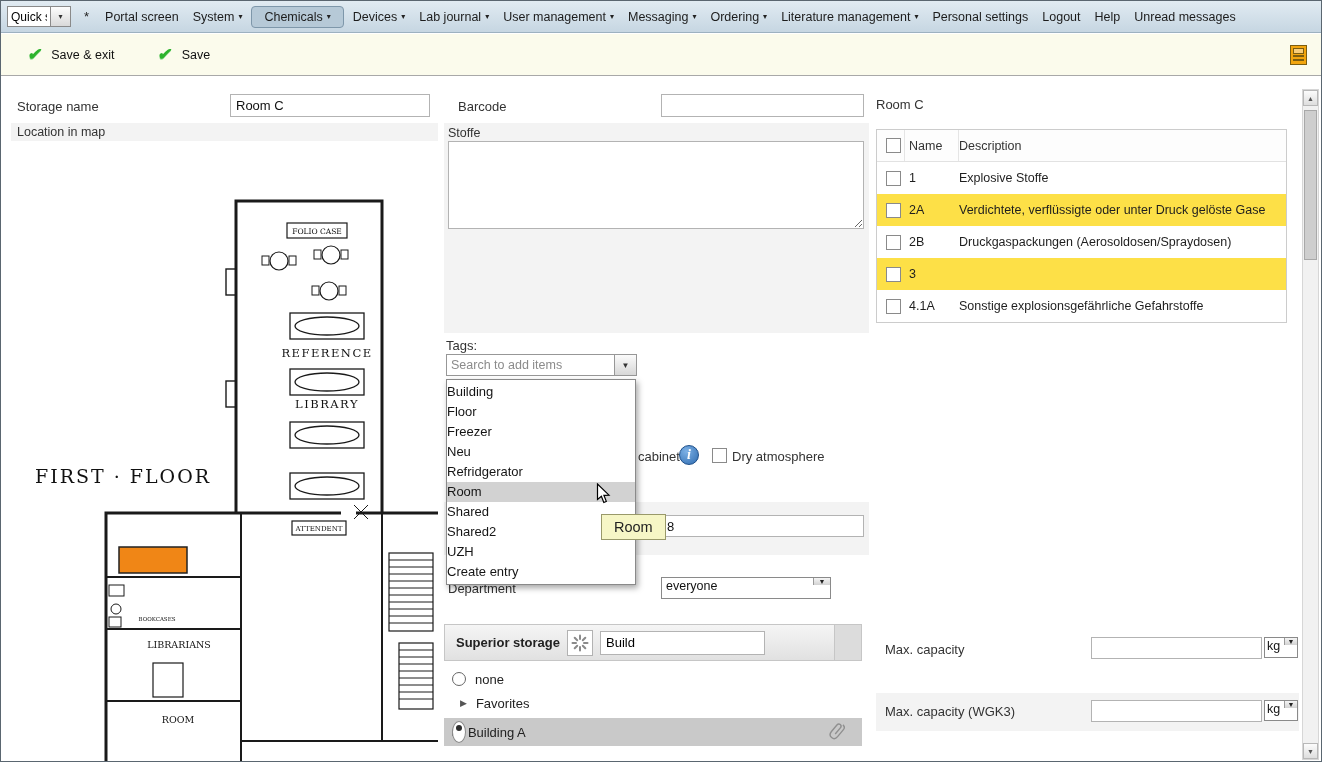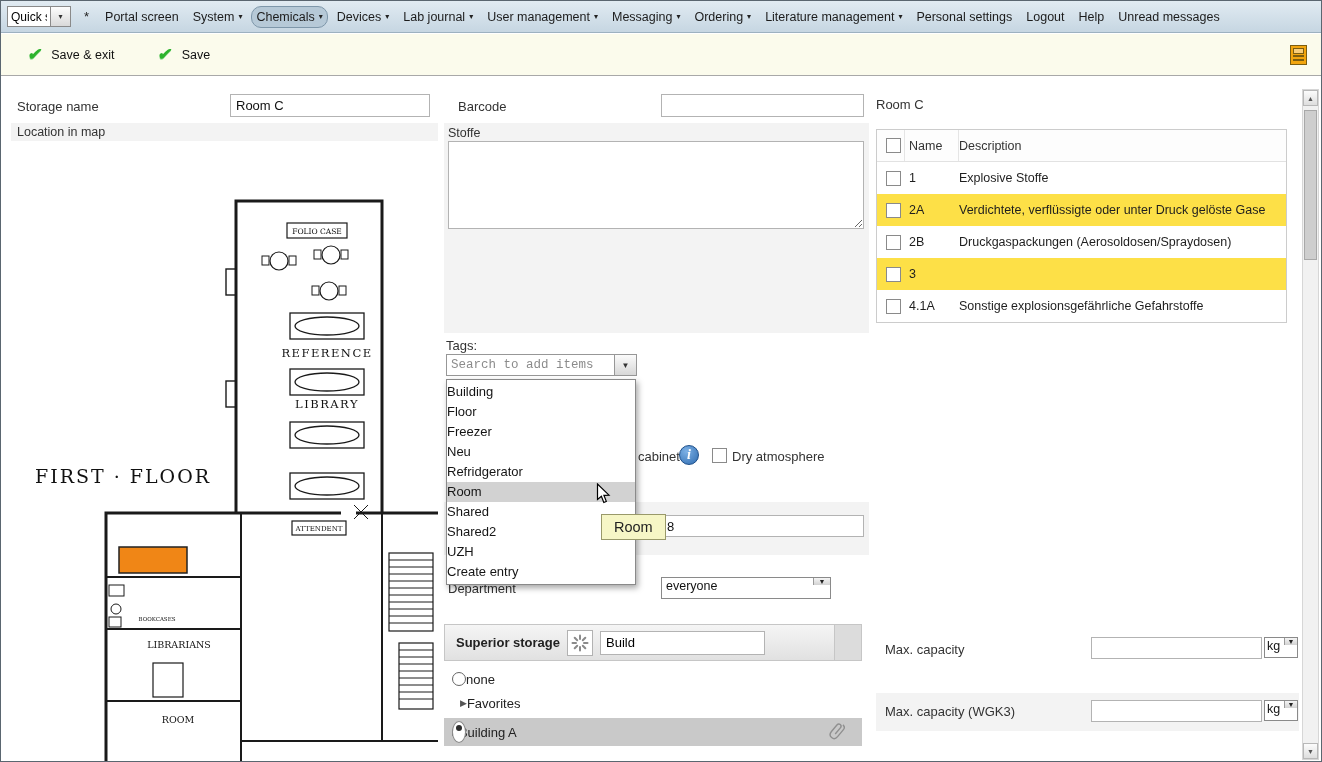--- a/index.html
+++ b/index.html
@@ -9,21 +9,21 @@
 
   
   .topnav{position:absolute;left:0;top:0;right:0;height:32px;background:linear-gradient(#e1ebf2,#c6d6e2);
     border-bottom:1px solid #9db1c0;display:flex;align-items:center;padding:0 6px;font-size:12.5px;color:#1c1c1c;white-space:nowrap}
   .qs-wrap{display:flex;align-items:center}
   .qs-input{width:44px;height:21px;border:1px solid #8a8a8a;font-size:12px;padding:0 3px;font-family:inherit}
   .qs-btn{width:20px;height:21px;border:1px solid #8a8a8a;border-left:none;background:linear-gradient(#fdfdfd,#d9d9d9);
     font-size:8px;color:#333;display:flex;align-items:center;justify-content:center;cursor:pointer}
   .star{margin:0 9px 0 13px;font-size:13px;color:#222}
   .nav-item{display:flex;align-items:center;gap:4px;padding:4px 5px;margin:0 2px;cursor:pointer;color:#1c1c1c}
-  .nav-item.active{background:#b6c9d7;border:1px solid #7e97aa;border-radius:10px;padding:3px 4px}
+  .nav-item.active{background:#b6c9d7;border:1px solid #7e97aa;border-radius:4px;padding:3px 12px}
   .nav-arrow{font-size:8px;color:#222;line-height:1}
 
   
   .toolbar{position:absolute;left:0;top:33px;right:0;height:42px;background:#fbfbec;border-bottom:1px solid #a8a8a8;
     display:flex;align-items:center;padding:0 14px 0 27px}
   .tb-btn{display:flex;align-items:center;gap:9px;font-size:12.5px;color:#111;margin-right:44px;cursor:pointer}
   .tb-check{color:#2db32d;font-size:17px;font-weight:bold;line-height:1;text-shadow:0 1px 0 #9d9;transform:skewX(-8deg)}
   .clipboard{margin-left:auto;width:17px;height:20px;background:#f2a50e;border:1px solid #7c5d10;position:relative}
   .clipboard:before{content:"";position:absolute;left:2px;right:2px;top:2px;height:4px;background:rgba(255,255,255,.45);border:1px solid #7c5d10}
   .clipboard:after{content:"";position:absolute;left:2px;right:2px;top:9px;height:2px;background:#7c5d10;box-shadow:0 4px 0 #7c5d10}
@@ -31,21 +31,21 @@
   
   .content{position:absolute;left:0;top:76px;right:0;bottom:0;background:#fff}
   .lbl{position:absolute;font-size:13px;color:#333;white-space:nowrap}
   .inp{position:absolute;border:1px solid #b3b3b3;font-size:13px;padding:0 5px;font-family:inherit;color:#111;background:#fff}
   .strip{position:absolute;background:#f3f3f3}
 
   textarea.comment{position:absolute;left:447px;top:64px;width:416px;height:88px;border:1px solid #b3b3b3;
     font-family:inherit;font-size:13px;padding:3px;resize:both;overflow:auto}
 
   .combo{position:absolute;left:445px;top:277px;display:flex;z-index:30}
-  .combo input{width:169px;height:22px;border:1px solid #979797;font-size:12.5px;padding:0 4px;font-family:Liberation Mono, monospace;color:#444}
+  .combo input{width:169px;height:22px;border:1px solid #979797;font-size:12.5px;padding:0 4px;font-family:Liberation Sans, sans-serif;color:#444}
   .combo input::placeholder{color:#8b8b8b;opacity:1}
   .combo-btn{width:22px;height:22px;border:1px solid #979797;border-left:none;background:linear-gradient(#fbfbfb,#d7d7d7);
     display:flex;align-items:center;justify-content:center;font-size:8px;color:#333;cursor:pointer}
 
   .tags-dd{position:absolute;left:445px;top:302px;width:190px;background:#fff;border:1px solid #8a8a8a;
     box-shadow:2px 3px 6px rgba(0,0,0,.35);z-index:40;padding:2px 0}
   .dd-item{height:20px;line-height:20px;font-size:13px;color:#151515;cursor:pointer}
   .dd-item.hl{background:#d2d2d2}
 
   .tooltip{position:absolute;left:600px;top:437px;background:#f6f6c6;border:1px solid #99996a;padding:4px 12px;
@@ -67,21 +67,21 @@
     align-items:center;justify-content:center;font-size:7px;color:#222}
 
   
   .sup-panel{position:absolute;left:443px;top:547px;width:418px;font-size:13px}
   .sup-head{height:37px;background:linear-gradient(#f5f5f5,#e1e1e1);border:1px solid #c6c6c6;display:flex;
     align-items:center;padding:0 0 0 11px;gap:7px}
   .sup-title{font-weight:bold;color:#222}
   .spin-box{width:26px;height:26px;background:#fff;border:1px solid #b2b2b2;display:flex;align-items:center;justify-content:center;cursor:pointer}
   .sup-input{width:165px;height:24px;border:1px solid #b3b3b3;font-size:13px;padding:0 5px;font-family:inherit}
   .sup-head-right{margin-left:auto;width:27px;height:100%;background:#dcdcdc;border-left:1px solid #c6c6c6}
-  .sup-row{display:flex;align-items:center;padding:0 8px;color:#222;cursor:pointer}
+  .sup-row{display:flex;align-items:center;padding:0 8px;gap:9px;color:#222;cursor:pointer}
   .sup-row.r-none{height:26px;margin-top:5px}
   .sup-row.r-fav{height:22px;padding-left:16px}
   .sup-row.r-sel{height:28px;background:#c9c9c9;margin-top:4px}
   .tri{font-size:9px;color:#555;line-height:1}
   .clip-wrap{margin-left:auto;margin-right:11px;transform:rotate(40deg)}
 
   
   .cls-title{position:absolute;left:875px;top:20px;font-size:13px;color:#333}
   .cls-panel{position:absolute;left:875px;top:52px;width:411px;border:1px solid #ccc;background:#fff}
   .cls-head{height:28px;background:linear-gradient(#f8f8f8,#e5e5e5);border-bottom:1px solid #ccc;display:flex;

